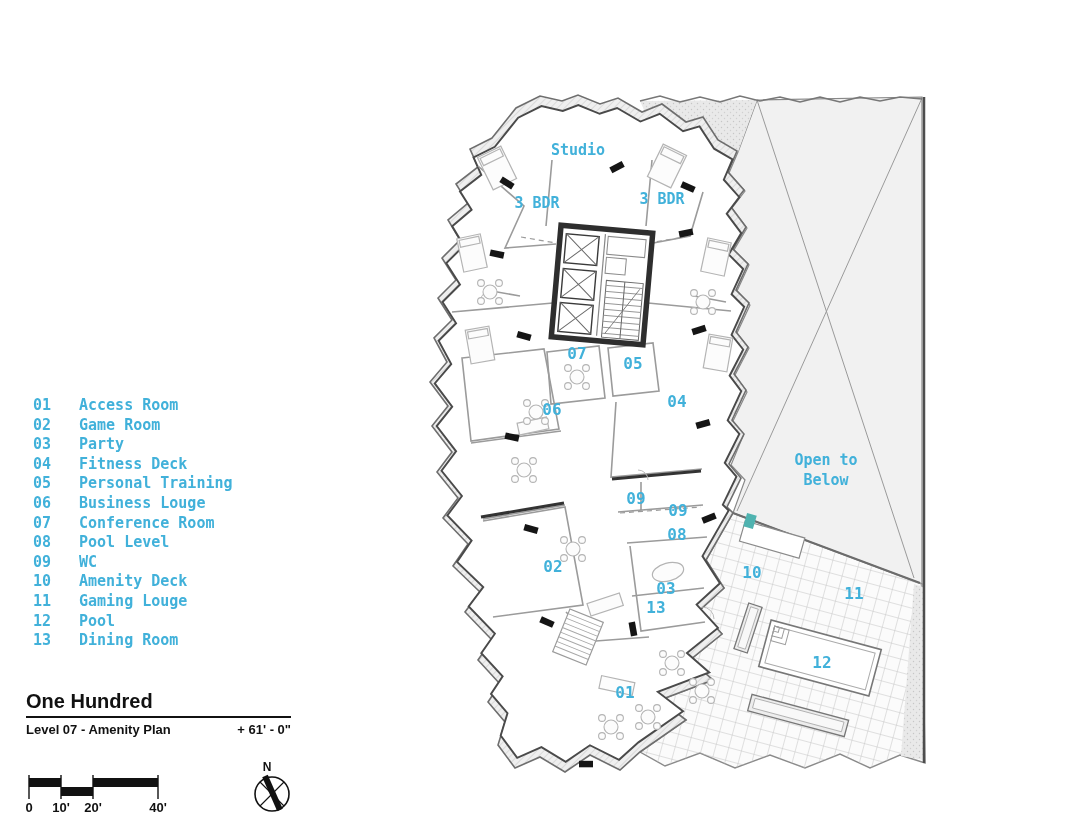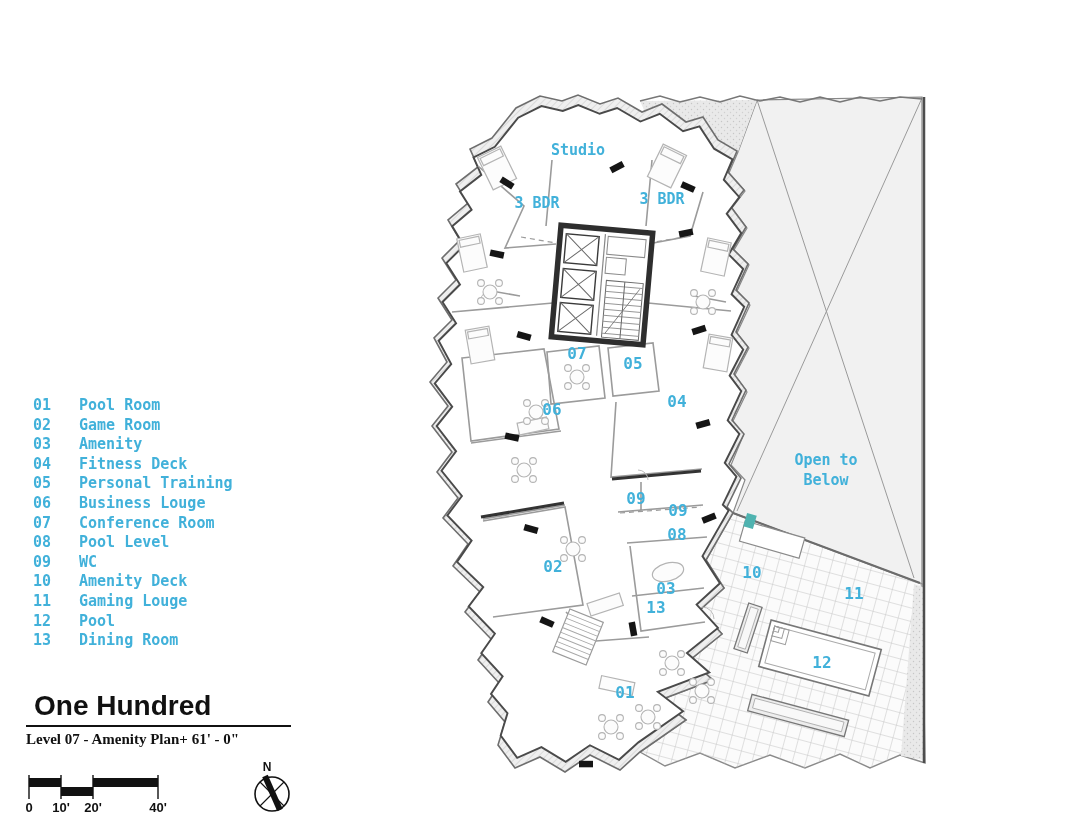--- a/index.html
+++ b/index.html
@@ -11,23 +11,23 @@
   
   .legend{position:absolute;left:33px;top:396px;color:var(--accent);
           font-size:15px;font-weight:bold;line-height:19.6px;}
   .legend-row{display:flex;white-space:pre;}
   .legend-num{width:46px;}
   .legend-label{}
 
   
   .title-block{position:absolute;left:26px;top:690px;width:265px;color:#111;
                font-family:"Liberation Sans",sans-serif;}
-  .project-title{font-size:28px;font-weight:bold;letter-spacing:0px;margin:0 0 3px 8px;}
+  .project-title{font-size:20px;font-weight:bold;letter-spacing:0px;margin:0 0 3px 0;}
   .title-rule{width:265px;height:2px;background:#111;margin:1px 0 4px 0;}
-  .subtitle-row{display:flex;justify-content:flex-start;font-size:15px;font-weight:bold;font-family:Liberation Serif, serif;}
+  .subtitle-row{display:flex;justify-content:space-between;font-size:13px;font-weight:bold;}
 
   
   text.lbl{font-family:"DejaVu Sans Mono",monospace;font-weight:bold;fill:var(--accent);}
   text.lbl-num{font-size:16px;}
   text.lbl-unit{font-size:15px;}
   text.lbl-area{font-size:15px;}
   .scale-label{font-family:"Liberation Sans",sans-serif;font-weight:bold;font-size:13px;fill:#111;}
   .north-n{font-family:"Liberation Sans",sans-serif;font-weight:bold;font-size:12px;fill:#111;}
 </style>
 </head>
@@ -288,23 +288,23 @@
         <text x="752" y="578" text-anchor="middle" class="lbl lbl-num">10</text>
         <text x="854" y="599" text-anchor="middle" class="lbl lbl-num">11</text>
         <text x="822" y="668" text-anchor="middle" class="lbl lbl-num">12</text>
         <text x="625" y="698" text-anchor="middle" class="lbl lbl-num">01</text>
         <text x="826" y="465" text-anchor="middle" class="lbl lbl-area">Open to</text>
         <text x="826" y="485" text-anchor="middle" class="lbl lbl-area">Below</text>
       </g>
   </svg>
 
   <div class="legend" id="legend">
-      <div class="legend-row"><span class="legend-num">01</span><span class="legend-label">Pool Room</span></div>
+      <div class="legend-row"><span class="legend-num">01</span><span class="legend-label">Access Room</span></div>
       <div class="legend-row"><span class="legend-num">02</span><span class="legend-label">Game Room</span></div>
-      <div class="legend-row"><span class="legend-num">03</span><span class="legend-label">Amenity</span></div>
+      <div class="legend-row"><span class="legend-num">03</span><span class="legend-label">Party</span></div>
       <div class="legend-row"><span class="legend-num">04</span><span class="legend-label">Fitness Deck</span></div>
       <div class="legend-row"><span class="legend-num">05</span><span class="legend-label">Personal Training</span></div>
       <div class="legend-row"><span class="legend-num">06</span><span class="legend-label">Business Louge</span></div>
       <div class="legend-row"><span class="legend-num">07</span><span class="legend-label">Conference Room</span></div>
       <div class="legend-row"><span class="legend-num">08</span><span class="legend-label">Pool Level</span></div>
       <div class="legend-row"><span class="legend-num">09</span><span class="legend-label">WC</span></div>
       <div class="legend-row"><span class="legend-num">10</span><span class="legend-label">Amenity Deck</span></div>
       <div class="legend-row"><span class="legend-num">11</span><span class="legend-label">Gaming Louge</span></div>
       <div class="legend-row"><span class="legend-num">12</span><span class="legend-label">Pool</span></div>
       <div class="legend-row"><span class="legend-num">13</span><span class="legend-label">Dining Room</span></div>

